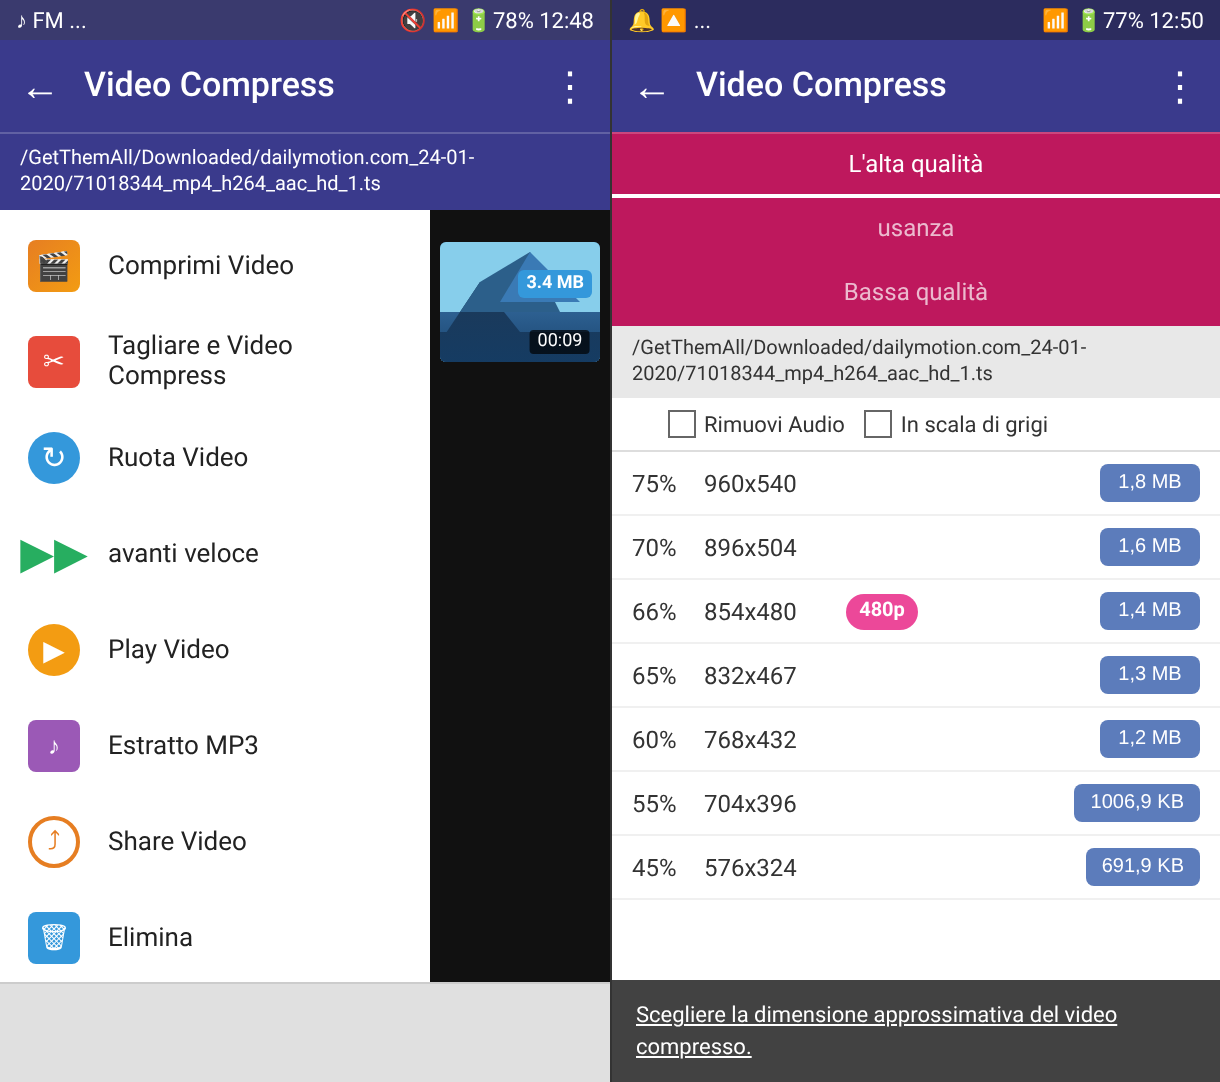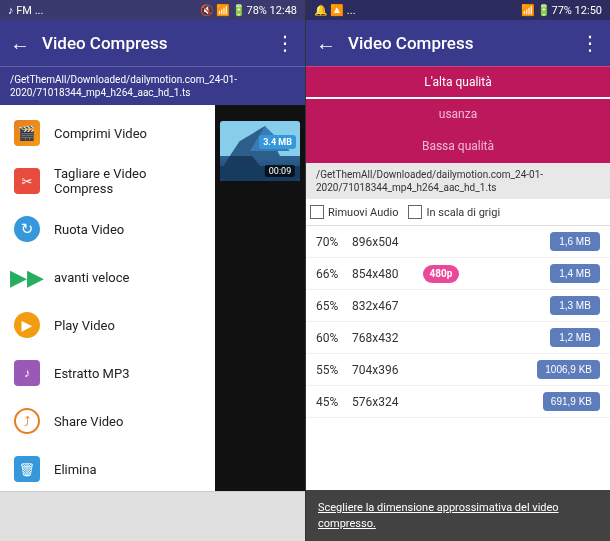--- a/index.html
+++ b/index.html
@@ -249,21 +249,21 @@
       background: #e8e8e8;
       font-size: 10px;
       color: #333;
       padding: 5px 10px;
       line-height: 1.3;
     }
 
     .options-bar {
       display: flex;
       align-items: center;
-      padding: 6px 4px;
+      padding: 6px 28px;
       gap: 10px;
       background: #fff;
       border-bottom: 1px solid #ddd;
     }
     .checkbox-label {
       display: flex;
       align-items: center;
       gap: 4px;
       font-size: 11px;
       color: #333;
@@ -477,20 +477,26 @@
       <div class="checkbox-box"></div>
       <span>Rimuovi Audio</span>
     </label>
     <label class="checkbox-label">
       <div class="checkbox-box"></div>
       <span>In scala di grigi</span>
     </label>
   </div>
 
   <div class="quality-table" id="quality-table">
+  <div class="quality-row">
+        <span class="quality-pct">75%</span>
+        <span class="quality-res">960x540</span>
+        <span class="badge-empty"></span>
+        <button class="quality-size-btn">1,8 MB</button>
+      </div>
       <div class="quality-row">
         <span class="quality-pct">70%</span>
         <span class="quality-res">896x504</span>
         <span class="badge-empty"></span>
         <button class="quality-size-btn">1,6 MB</button>
       </div>
       <div class="quality-row">
         <span class="quality-pct">66%</span>
         <span class="quality-res">854x480</span>
         <span class="quality-badge badge-pink">480p</span>

